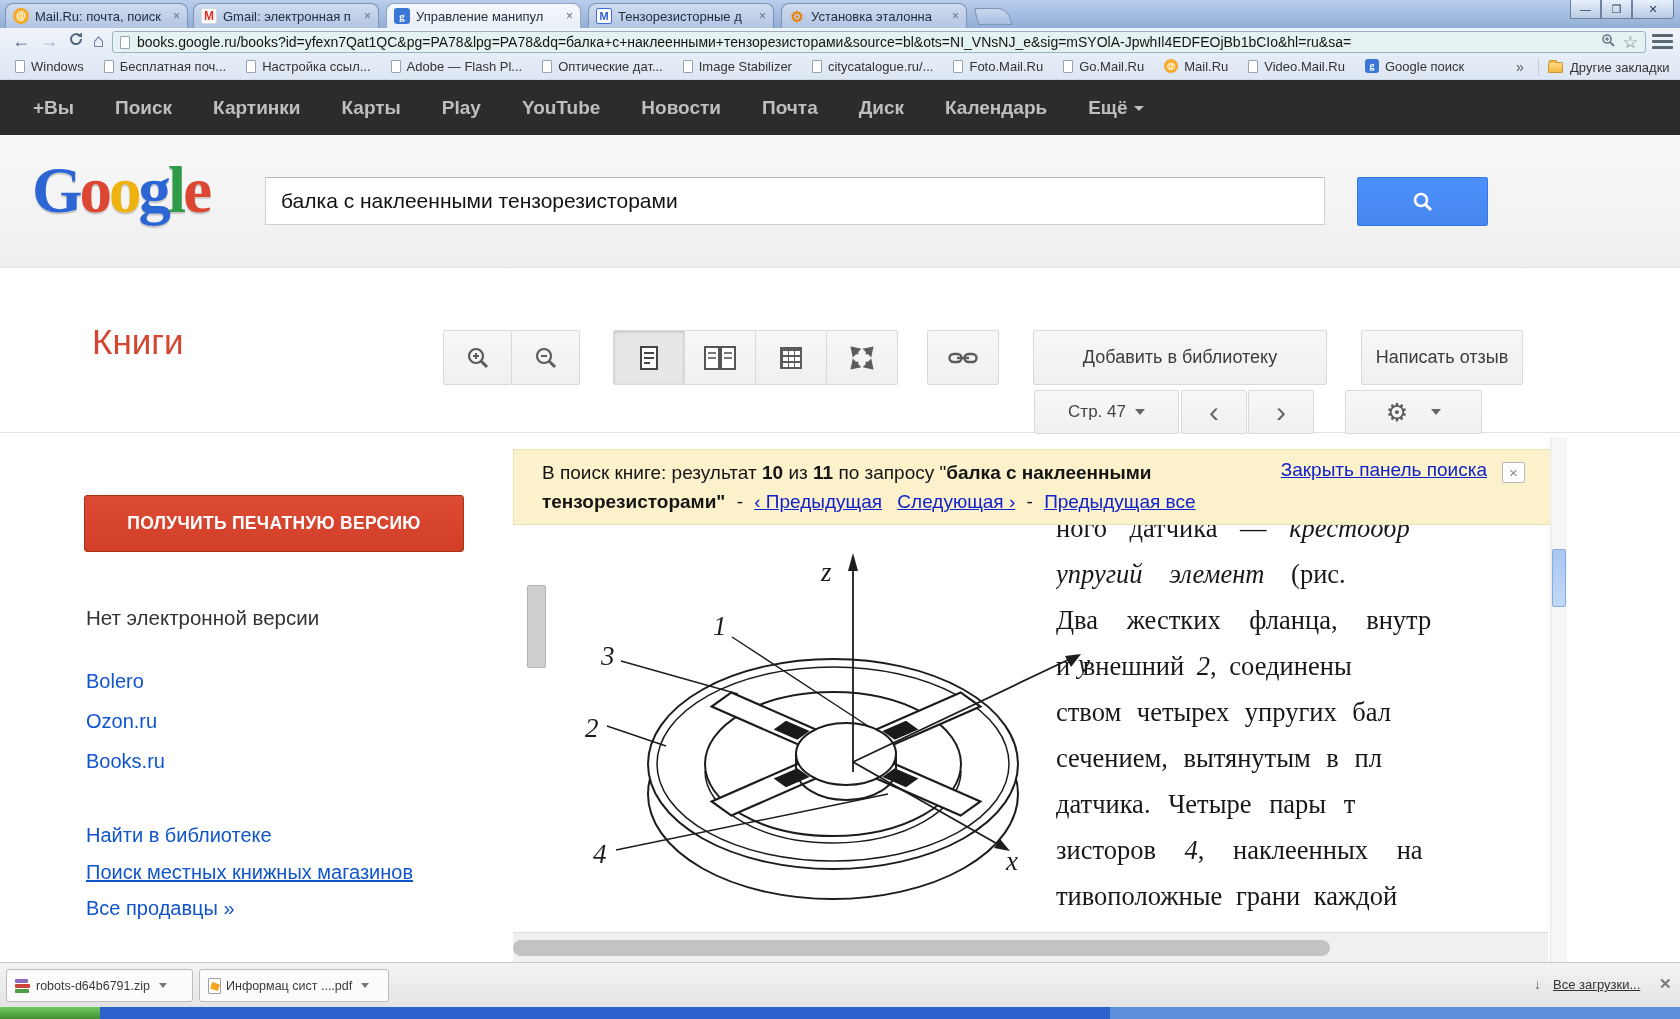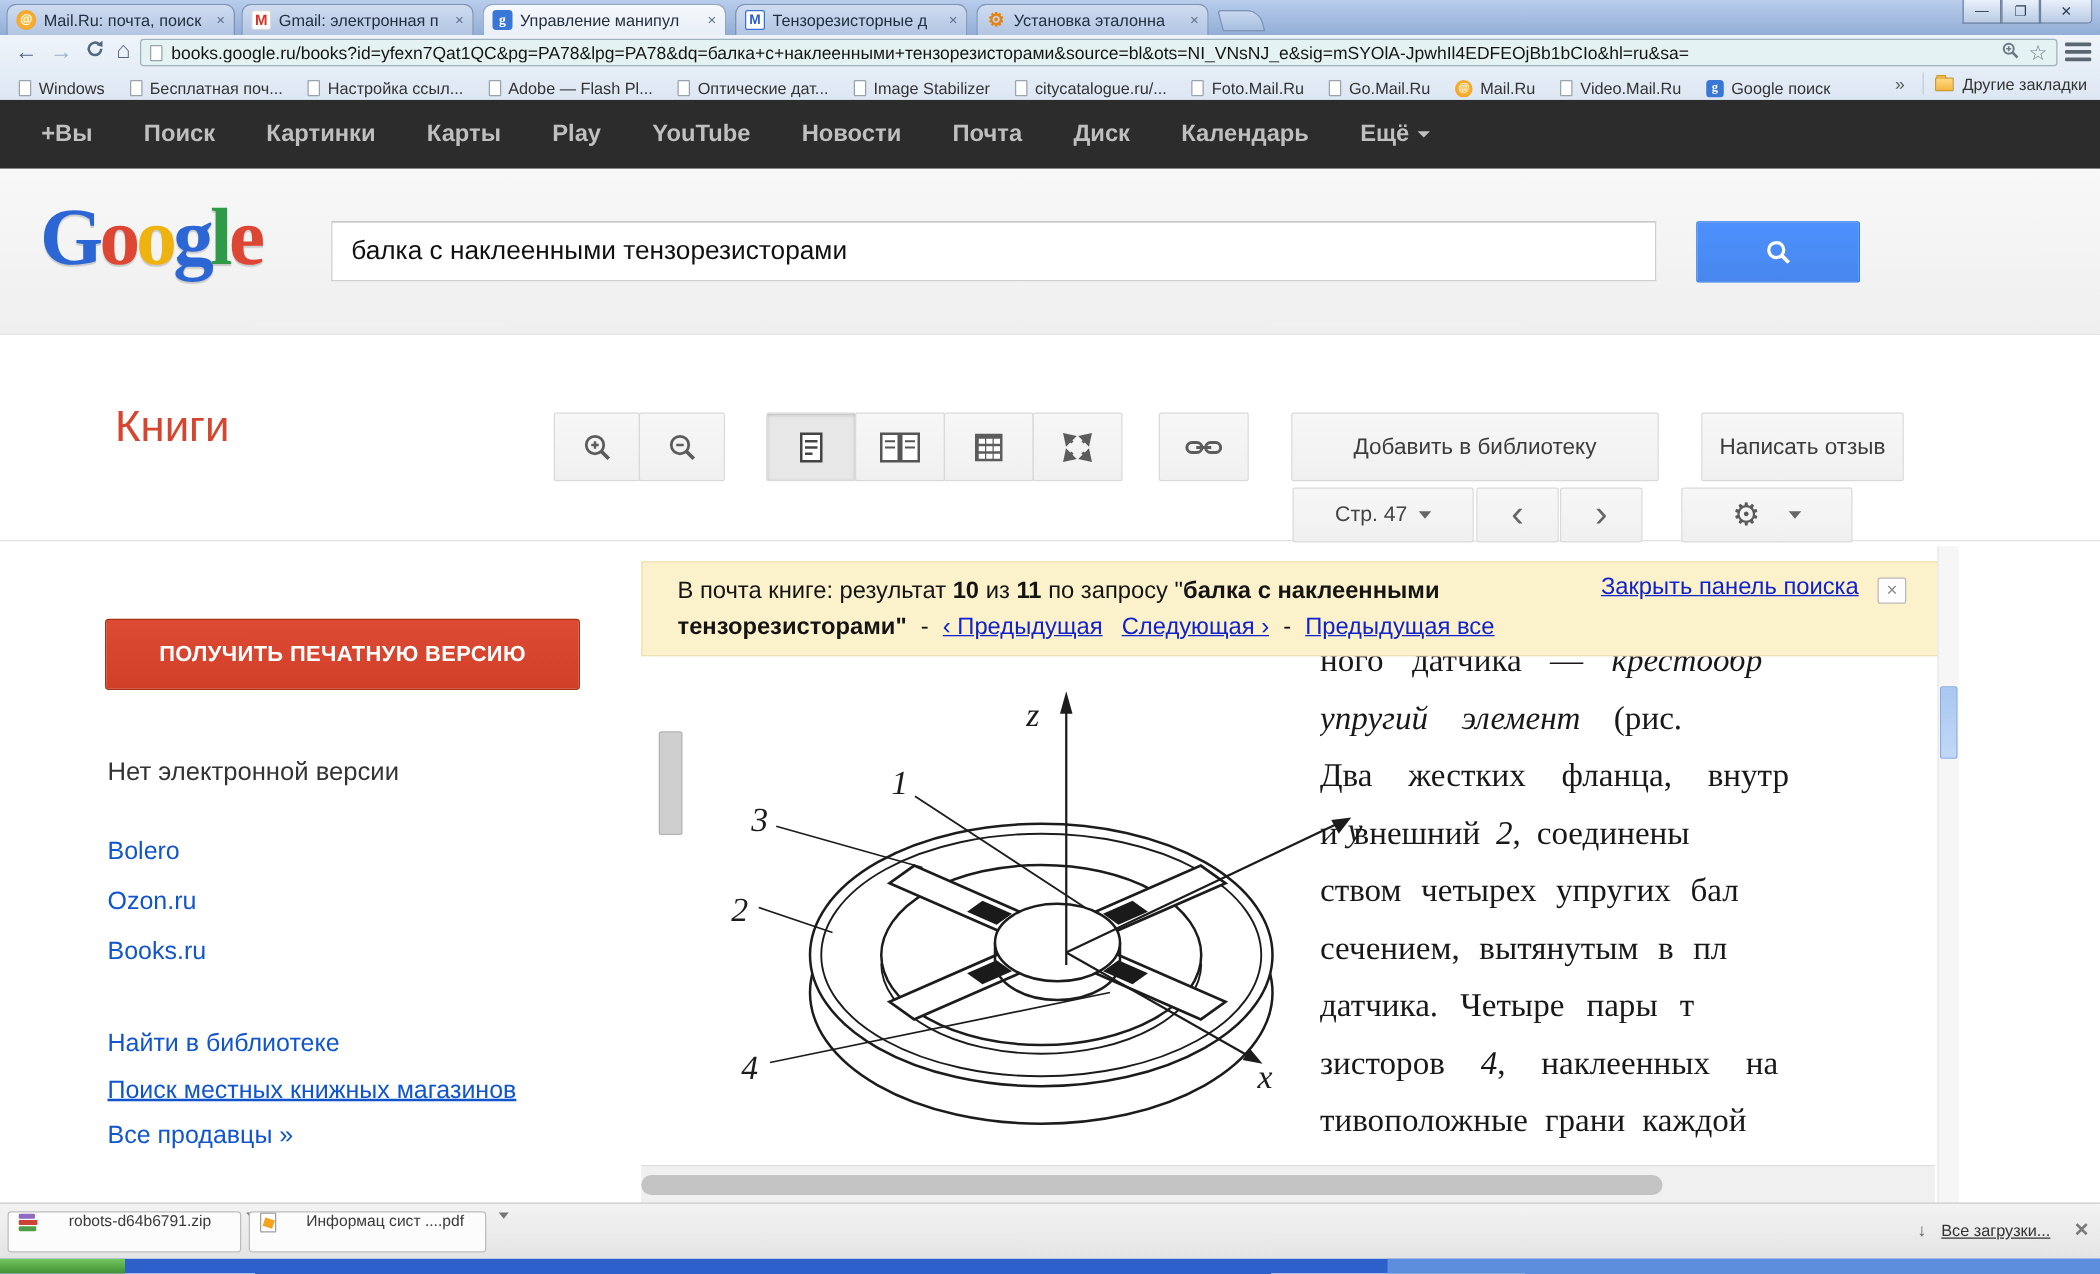--- a/index.html
+++ b/index.html
@@ -25,21 +25,21 @@
 
   
   .navarea{position:absolute;top:28px;left:0;right:0;height:52px;background:linear-gradient(#eff4fa,#dde7f3);border-bottom:1px solid #cfd9e4}
   .navicon{position:absolute;top:2px;font-size:18px;color:#52677f;cursor:pointer;line-height:22px}
   .omnibox{position:absolute;left:112px;top:3px;width:1534px;height:22px;background:#e4f3f1;border:1px solid #9fb0bf;border-radius:3px;display:flex;align-items:center;padding:0 7px;gap:7px;cursor:text}
   .docicon{width:10px;height:13px;background:#fff;border:1px solid #98a3ad;border-radius:1px;flex:none}
   .url{font-size:14px;color:#141414;white-space:nowrap;overflow:hidden;flex:1}
   .ob-ico{flex:none;color:#6c7a88;font-size:15px;cursor:pointer}
   .menu-icon{position:absolute;right:7px;top:6px;width:21px;height:15px;display:flex;flex-direction:column;justify-content:space-between;cursor:pointer}
   .menu-icon i{display:block;height:3px;background:#5b6673;border-radius:1px}
-  .bmbar{position:absolute;top:26px;left:0;width:1505px;height:24px;display:flex;align-items:flex-end;padding-left:10px;gap:10px;overflow:hidden}
+  .bmbar{position:absolute;top:26px;left:0;width:1505px;height:24px;display:flex;align-items:center;padding-left:10px;gap:10px;overflow:hidden}
   .bm{display:flex;align-items:center;gap:6px;font-size:13px;color:#333;white-space:nowrap;padding:0 5px;cursor:pointer}
   .bm-right{position:absolute;top:26px;height:26px;display:flex;align-items:center;cursor:pointer}
   .folder{width:15px;height:11px;background:linear-gradient(#ffd980,#f4b741);border:1px solid #c99a33;border-radius:1px;position:relative}
   .folder:before{content:"";position:absolute;top:-3px;left:0;width:6px;height:2px;background:#f4b741;border:1px solid #c99a33;border-bottom:none;border-radius:1px 1px 0 0}
 
   
   .gbar{position:absolute;top:80px;left:0;right:0;height:55px;background:#2c2c2c;display:flex;align-items:center;gap:41px;padding-left:33px}
   .gbar .gi{color:#bfbfbf;font-size:19px;font-weight:bold;cursor:pointer;white-space:nowrap}
   .caret{display:inline-block;width:0;height:0;border-left:5px solid transparent;border-right:5px solid transparent;border-top:5px solid #bfbfbf;margin-left:7px;vertical-align:middle}
 
@@ -90,21 +90,21 @@
   .diagram{position:absolute;left:8px;top:0}
 
   .page-slider{position:absolute;left:527px;top:585px;width:19px;height:83px;background:#cfcfcf;border:1px solid #b2b2b2;border-radius:2px;cursor:grab}
   .vscroll{position:absolute;left:1550px;top:437px;width:17px;height:525px;background:#f6f6f6;border-left:1px solid #e7e7e7}
   .vthumb{position:absolute;left:1px;top:112px;width:14px;height:58px;background:linear-gradient(#a9c7f0,#c2d8f6);border:1px solid #84ace4;border-radius:2px;cursor:grab}
   .hscroll{position:absolute;left:513px;top:932px;width:1035px;height:30px;background:#f0f0f0;border-top:1px solid #dedede}
   .hthumb{position:absolute;left:0;top:7px;width:817px;height:16px;background:#c3c3c3;border-radius:8px;cursor:grab}
 
   
   .dlbar{position:absolute;left:0;top:962px;width:1680px;height:45px;background:linear-gradient(#f3f3f3,#e4e4e4);border-top:1px solid #c8c8c8}
-  .dlitem{position:absolute;top:6px;height:33px;background:#fcfcfc;border:1px solid #bdbdbd;border-radius:3px;display:flex;gap:24px;padding:0 8px;cursor:pointer}
+  .dlitem{position:absolute;top:6px;height:33px;background:#fcfcfc;border:1px solid #bdbdbd;border-radius:3px;display:flex;align-items:center;gap:5px;padding:0 8px;cursor:pointer}
   .dlname{font-size:12.5px;color:#3a3a3a;white-space:nowrap}
   .dlcaret{width:0;height:0;border-left:4px solid transparent;border-right:4px solid transparent;border-top:5px solid #777;margin-left:4px}
   .zipicon{width:16px;height:16px;position:relative;flex:none}
   .zipicon i{position:absolute;left:0;height:4px;border-radius:1px}
   .pdficon{width:13px;height:16px;background:#fff;border:1px solid #9f9f9f;border-radius:1px;position:relative;flex:none}
   .pdficon i{position:absolute;left:2px;top:4px;width:8px;height:7px;background:#f3a31c;transform:rotate(18deg)}
   .dl-arrow{position:absolute;left:1534px;top:13px;font-size:14px;color:#666;cursor:pointer}
   .dl-showall{position:absolute;left:1553px;top:14px;font-size:13px;color:#333;text-decoration:underline;cursor:pointer}
   .dl-close{position:absolute;left:1659px;top:12px;font-size:15px;color:#7a7a7a;font-weight:bold;cursor:pointer}
 
@@ -448,21 +448,21 @@
       <div class="bl"><span>ством четырех упругих бал</span><em></em><span></span></div>
       <div class="bl"><span>сечением, вытянутым в пл</span><em></em><span></span></div>
       <div class="bl"><span>датчика. Четыре пары </span><em></em><span>т</span></div>
       <div class="bl"><span>зисторов </span><em>4</em><span>, наклеенных на</span></div>
       <div class="bl"><span>тивоположные грани каждой</span><em></em><span></span></div>
     </div>
   </div>
 
   <div class="findpanel">
     <div class="fp-text">
-      <span>В почта книге: результат </span><b>10</b><span> из </span><b>11</b><span> по запросу "</span><b>балка с наклеенными тензорезисторами</b><b>"</b>
+      <span>В поиск книге: результат </span><b>10</b><span> из </span><b>11</b><span> по запросу "</span><b>балка с наклеенными тензорезисторами</b><b>"</b>
       <span style="margin:0 6px">-</span>
       <span class="fp-link">‹ Предыдущая</span>
       <span class="fp-link" style="margin-left:10px">Следующая ›</span>
       <span style="margin:0 6px">-</span>
       <span class="fp-link">Предыдущая все</span>
     </div>
     <span class="fp-close-link">Закрыть панель поиска</span>
     <span class="fp-close-box">×</span>
   </div>
 

